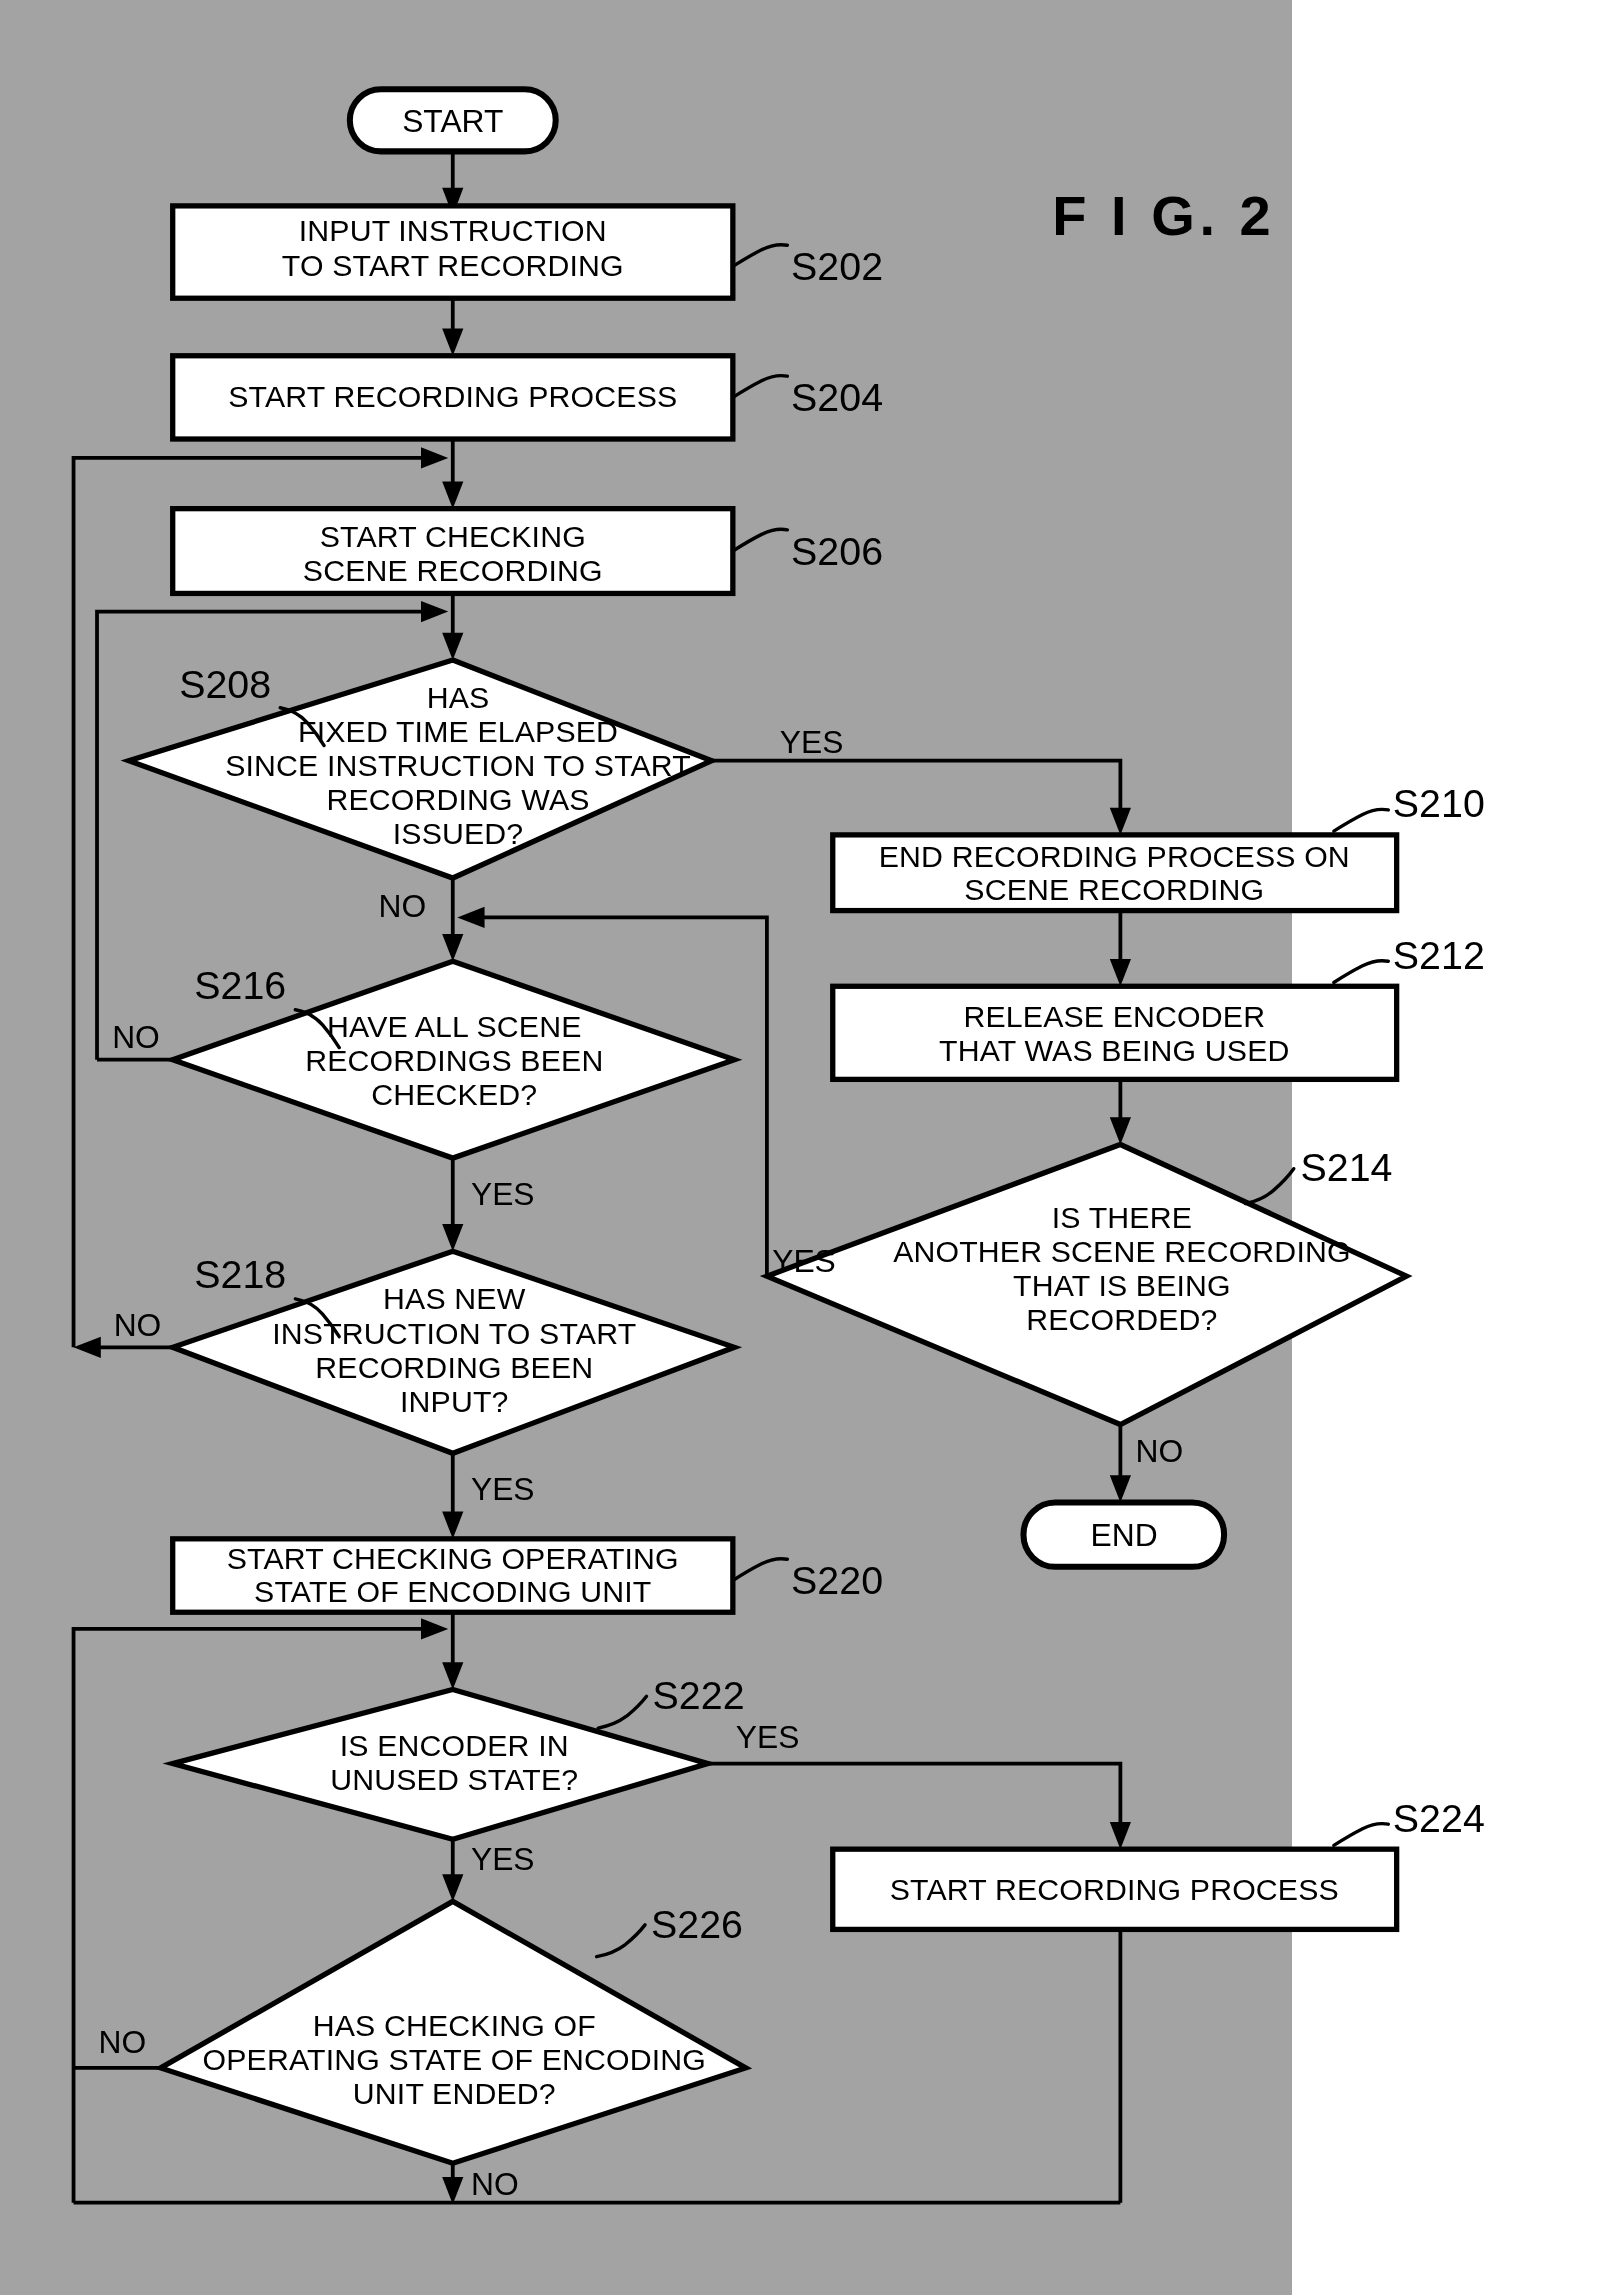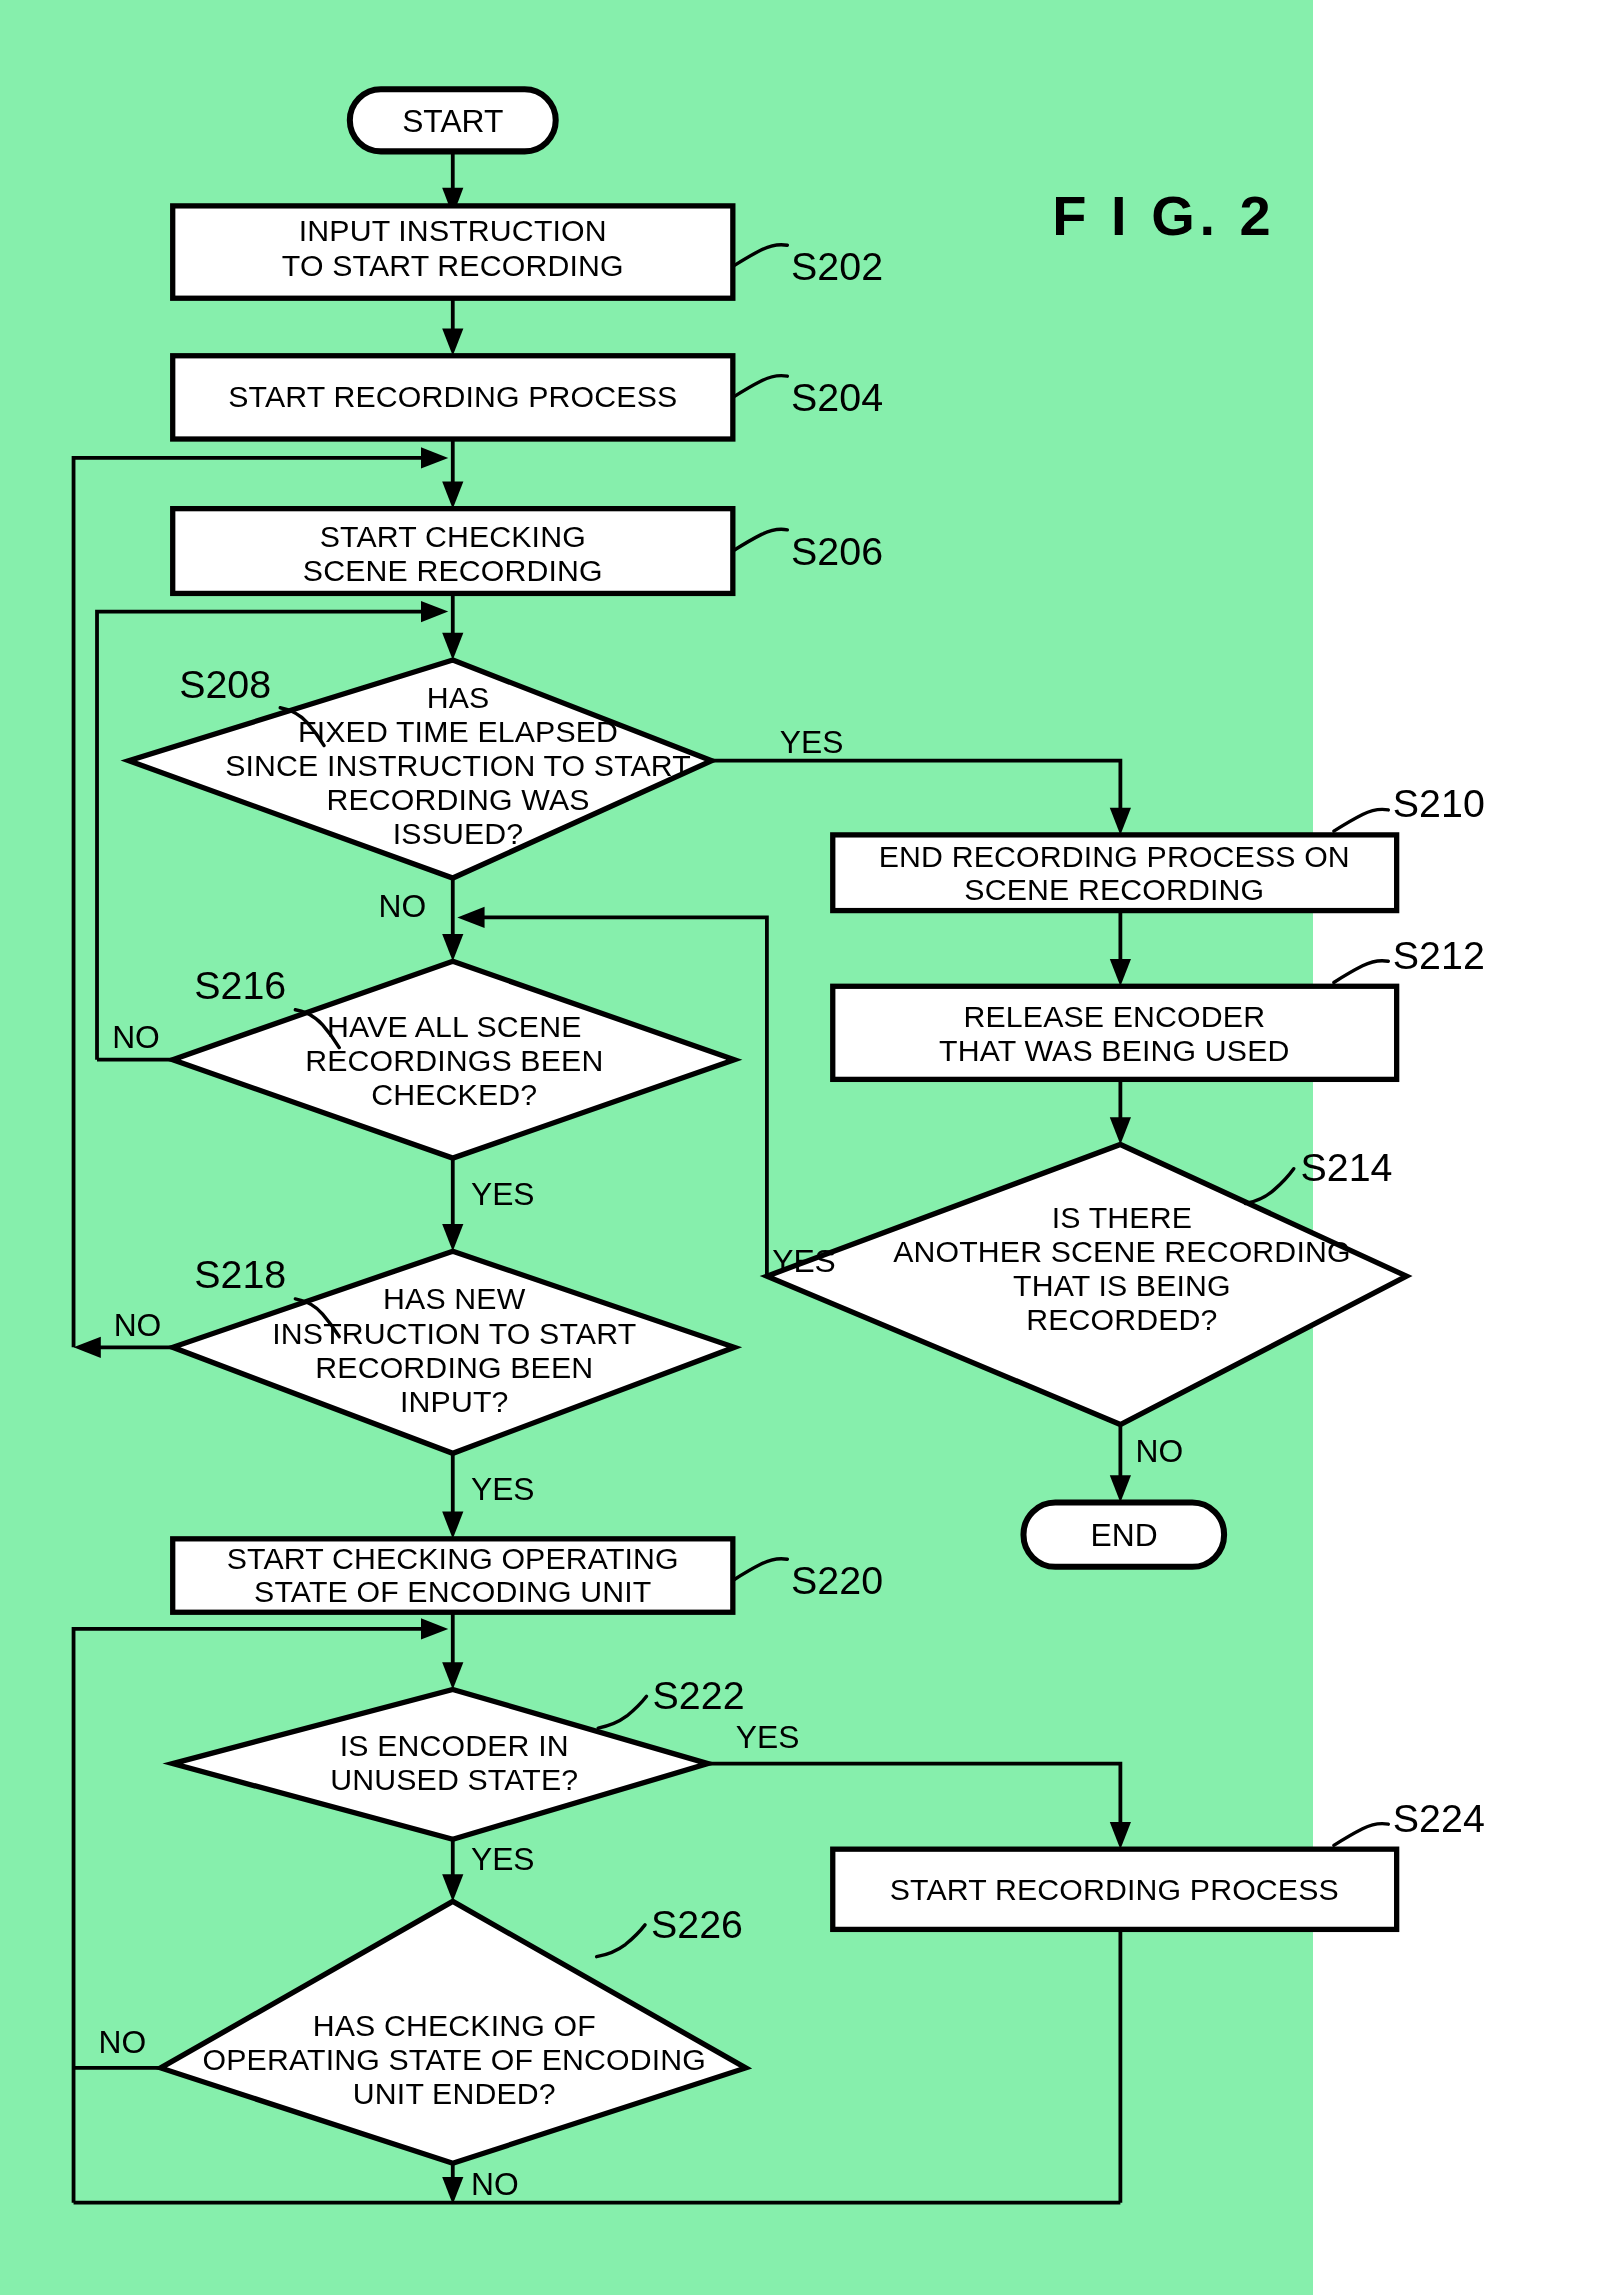--- a/index.html
+++ b/index.html
@@ -11,22 +11,21 @@
   body {
     width: 1611px;
     height: 2295px;
     overflow: hidden;
     font-family: "Liberation Sans", sans-serif;
   }
   #figure-root {
     position: relative;
     width: 1292px;
     height: 2295px;
-    background: #86efac;
-    padding-left: 21px;
+    background: #a3a3a3;
   }
   svg#flowchart {
     position: absolute;
     top: 0;
     left: 0;
     width: 1611px;
     height: 2295px;
     display: block;
   }
   .shape-outline {

